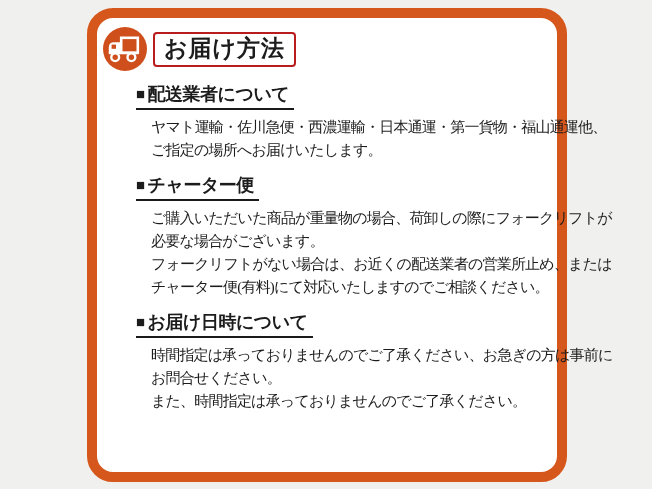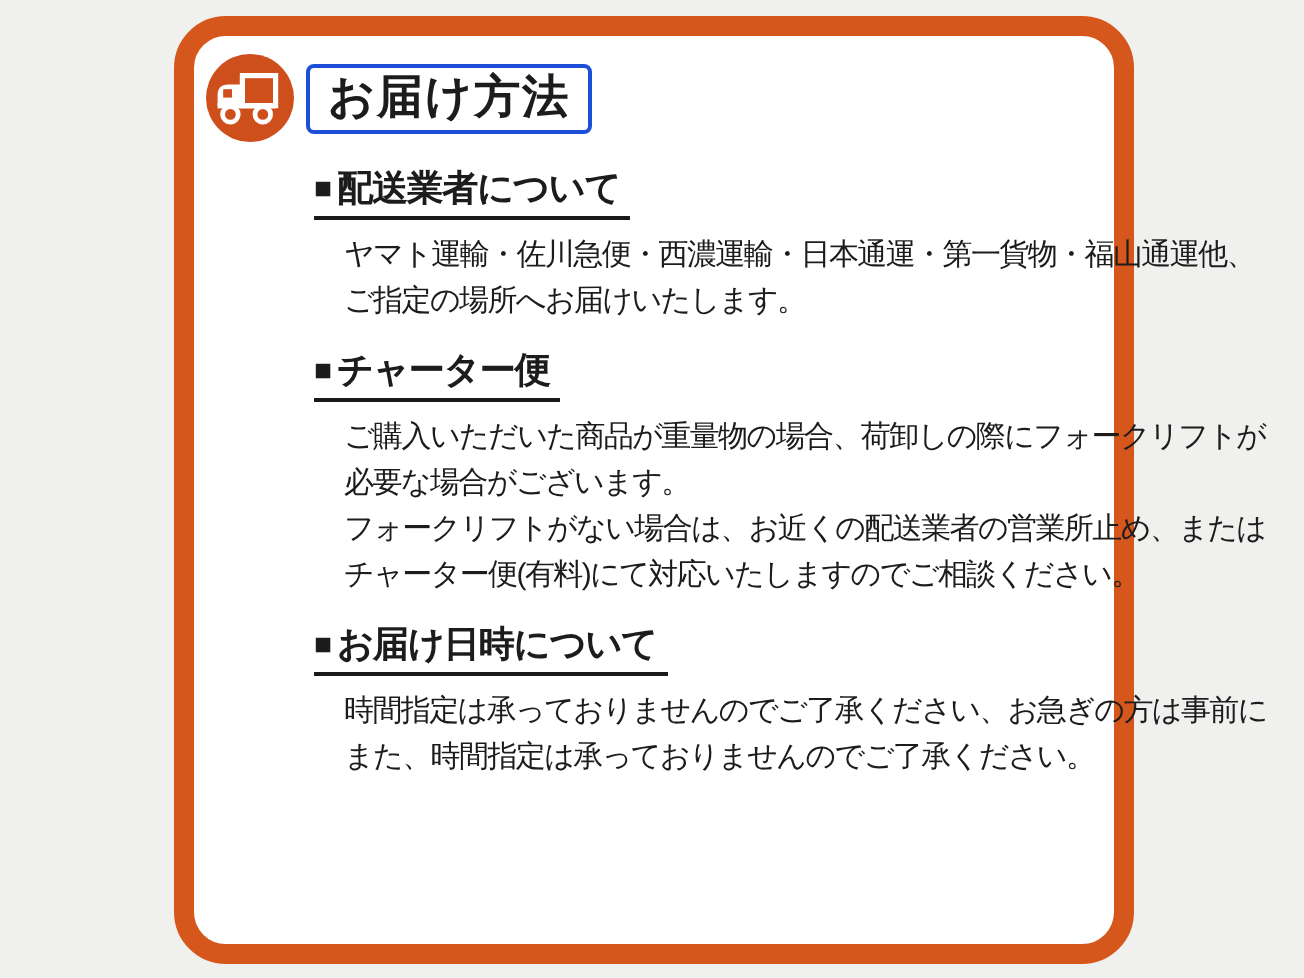--- a/index.html
+++ b/index.html
@@ -26,32 +26,33 @@
     gap:6px;
     margin:9px 0 0 6px;
   }
   .icon-circle{
     width:44px;height:44px;
     flex:0 0 44px;
     display:block;
   }
   .title-box{
     display:inline-block;
-    border:2px solid #1d4ed8;
+    border:2px solid #b91c1c;
     border-radius:4px;
     background:#fff;
     padding:1px 9px 3px 9px;
     font-size:23px;
     font-weight:bold;
     letter-spacing:1px;
     line-height:27px;
     font-family:Liberation Serif, serif;
   }
   .sections{
-    margin:5px 16px 0 60px;
+    margin:5px 16px 0 39px;
+    font-family:Liberation Serif, serif;
   }
   .section{
     margin-top:11px;
   }
   .sec-head{
     display:inline-block;
     margin:0 0 6px 0;
     font-size:18px;
     font-weight:bold;
     letter-spacing:-0.5px;
@@ -120,19 +121,20 @@
           <div class="line">チャーター便(有料)にて対応いたしますのでご相談ください。</div>
         </div>
       </section>
 
       <section class="section">
         <h3 class="sec-head">
           <span class="marker">■</span><span>お届け日時について</span>
         </h3>
         <div class="sec-body">
           <div class="line">時間指定は承っておりませんのでご了承ください、お急ぎの方は事前に</div>
+          <div class="line">お問合せください。</div>
           <div class="line">また、時間指定は承っておりませんのでご了承ください。</div>
         </div>
       </section>
 
     </div>
   </div>
 </div>
 
 </body></html>

